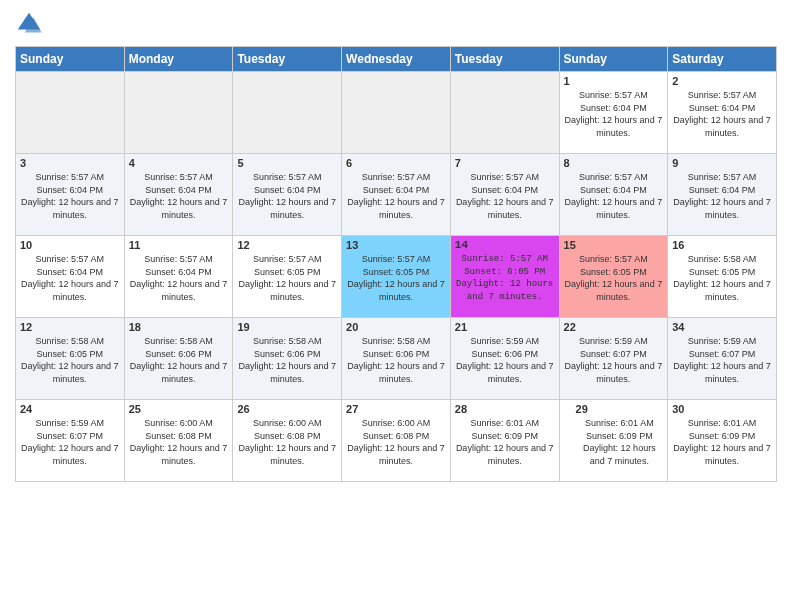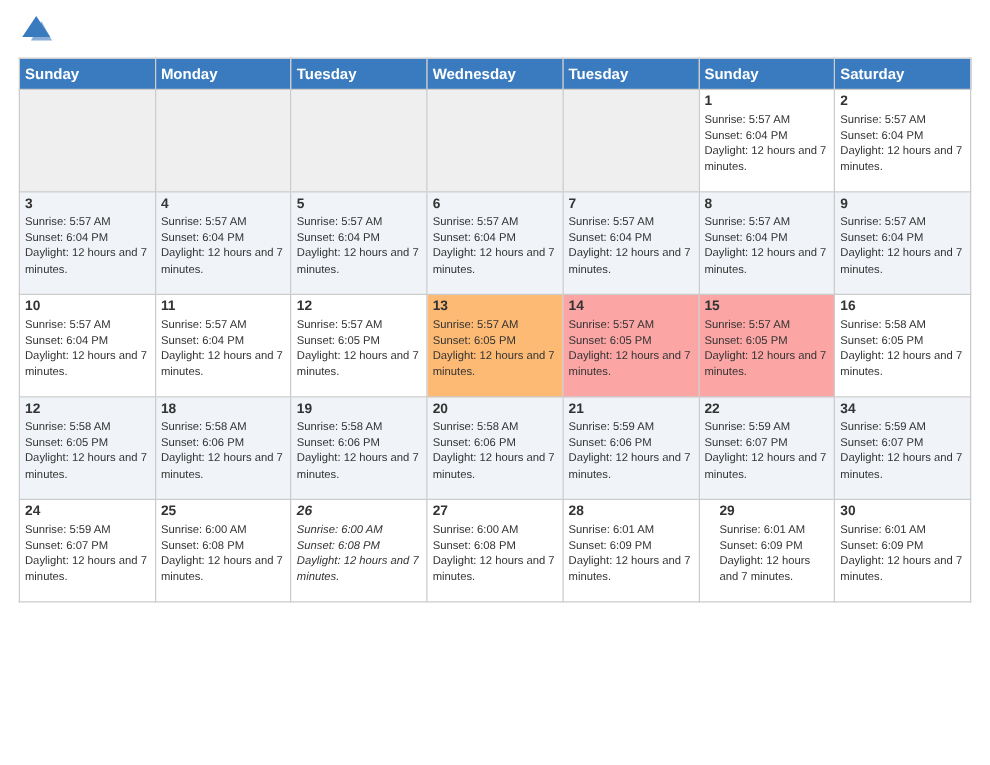--- a/index.html
+++ b/index.html
@@ -91,20 +91,21 @@
     .day-number {
       font-size: 11px;
       font-weight: bold;
       display: block;
       margin-bottom: 2px;
     }
     .day-info {
       font-size: 9px;
       line-height: 1.4;
       color: #333;
+      text-align: center;
     }
   </style>
 </head>
 <body>
 
 <div class="page">
   <div class="header">
     <div class="logo">
       <svg class="logo-icon" viewBox="0 0 40 40">
         <polygon points="20,4 36,28 4,28" fill="#3a7abf"></polygon>
@@ -209,27 +210,27 @@
             <div class="day-info" style="white-space: pre-line;">Sunrise: 5:57 AM
 Sunset: 6:04 PM
 Daylight: 12 hours and 7 minutes.</div>
           </td>
           <td style="background: rgb(255, 255, 255);">
             <span class="day-number">12</span>
             <div class="day-info" style="white-space: pre-line;">Sunrise: 5:57 AM
 Sunset: 6:05 PM
 Daylight: 12 hours and 7 minutes.</div>
           </td>
-          <td style="background: #fdba74;">
+          <td style="background: #7dd3fc;">
             <span class="day-number">13</span>
             <div class="day-info" style="white-space: pre-line;">Sunrise: 5:57 AM
 Sunset: 6:05 PM
 Daylight: 12 hours and 7 minutes.</div>
           </td>
-          <td style="background: #fca5a5;">
+          <td style="background: #d946ef; font-family: Liberation Mono, monospace;">
             <span class="day-number">14</span>
             <div class="day-info" style="white-space: pre-line;">Sunrise: 5:57 AM
 Sunset: 6:05 PM
 Daylight: 12 hours and 7 minutes.</div>
           </td>
           <td style="background: #fca5a5;">
             <span class="day-number">15</span>
             <div class="day-info" style="white-space: pre-line;">Sunrise: 5:57 AM
 Sunset: 6:05 PM
 Daylight: 12 hours and 7 minutes.</div>
@@ -291,21 +292,21 @@
             <div class="day-info" style="white-space: pre-line;">Sunrise: 5:59 AM
 Sunset: 6:07 PM
 Daylight: 12 hours and 7 minutes.</div>
           </td>
           <td style="background: rgb(255, 255, 255);">
             <span class="day-number">25</span>
             <div class="day-info" style="white-space: pre-line;">Sunrise: 6:00 AM
 Sunset: 6:08 PM
 Daylight: 12 hours and 7 minutes.</div>
           </td>
-          <td style="background: rgb(255, 255, 255); font-style: italic;">
+          <td style="background: rgb(255, 255, 255);">
             <span class="day-number">26</span>
             <div class="day-info" style="white-space: pre-line;">Sunrise: 6:00 AM
 Sunset: 6:08 PM
 Daylight: 12 hours and 7 minutes.</div>
           </td>
           <td style="background: rgb(255, 255, 255);">
             <span class="day-number">27</span>
             <div class="day-info" style="white-space: pre-line;">Sunrise: 6:00 AM
 Sunset: 6:08 PM
 Daylight: 12 hours and 7 minutes.</div>

